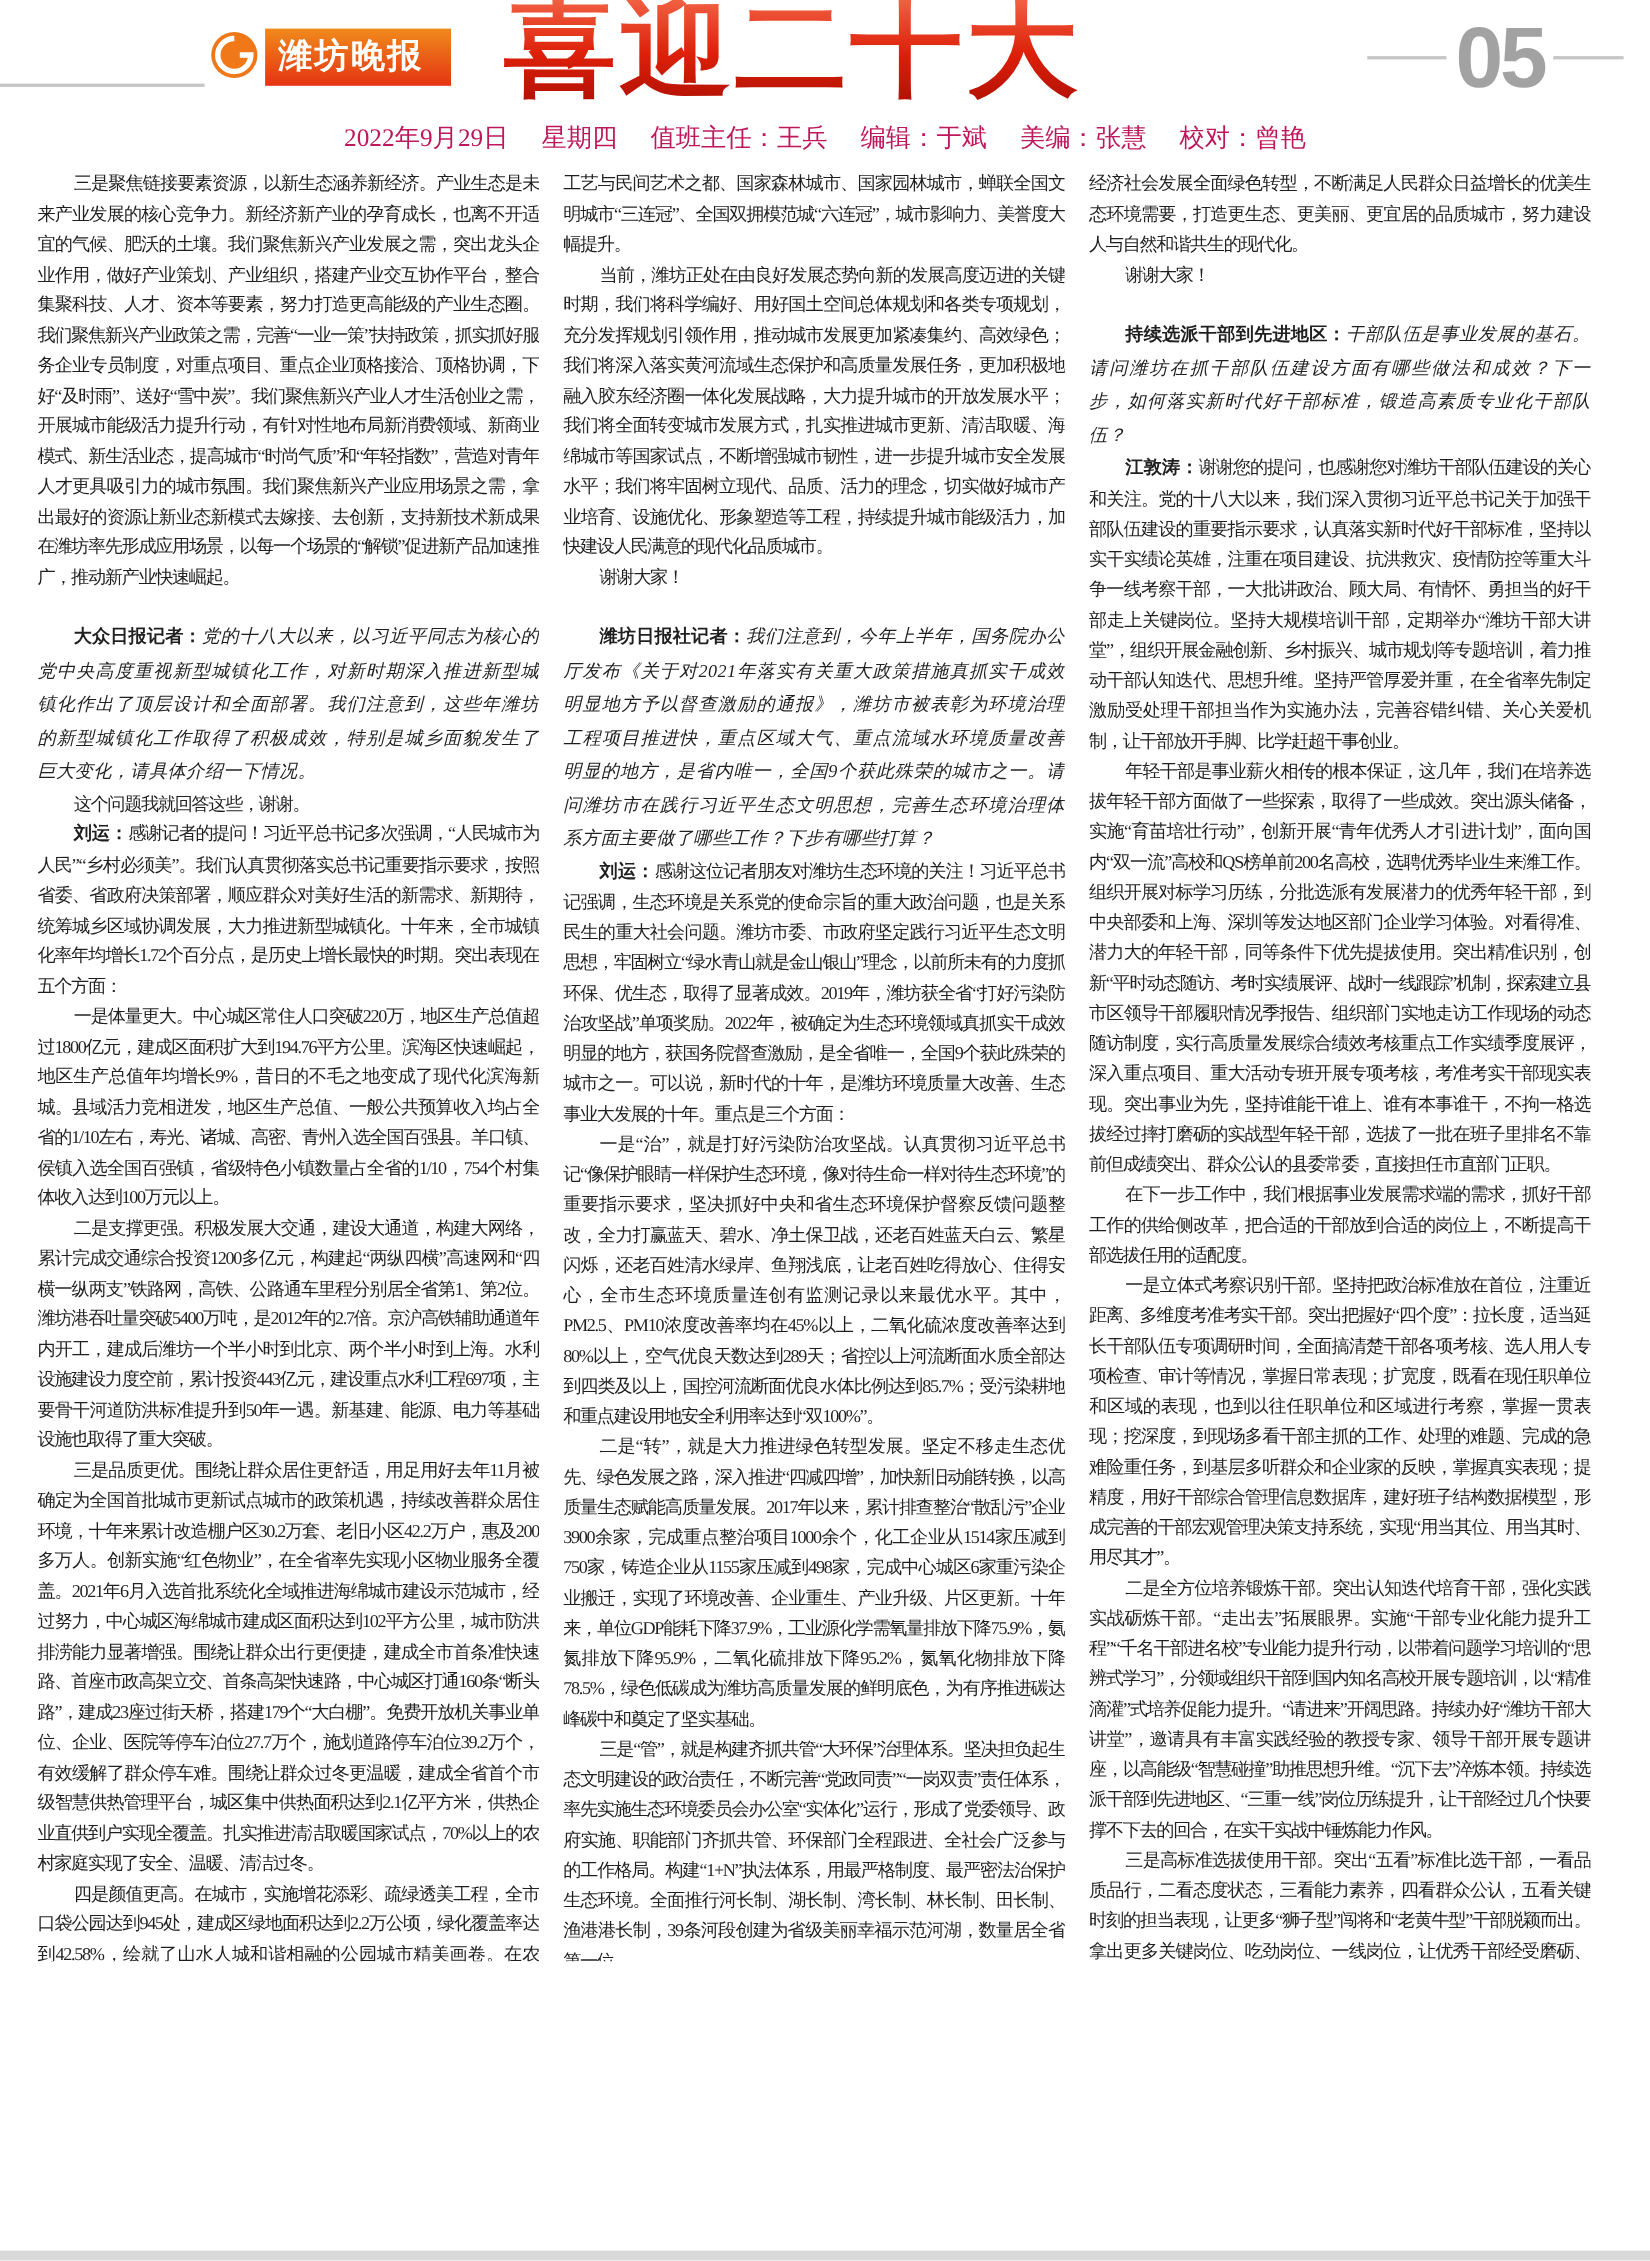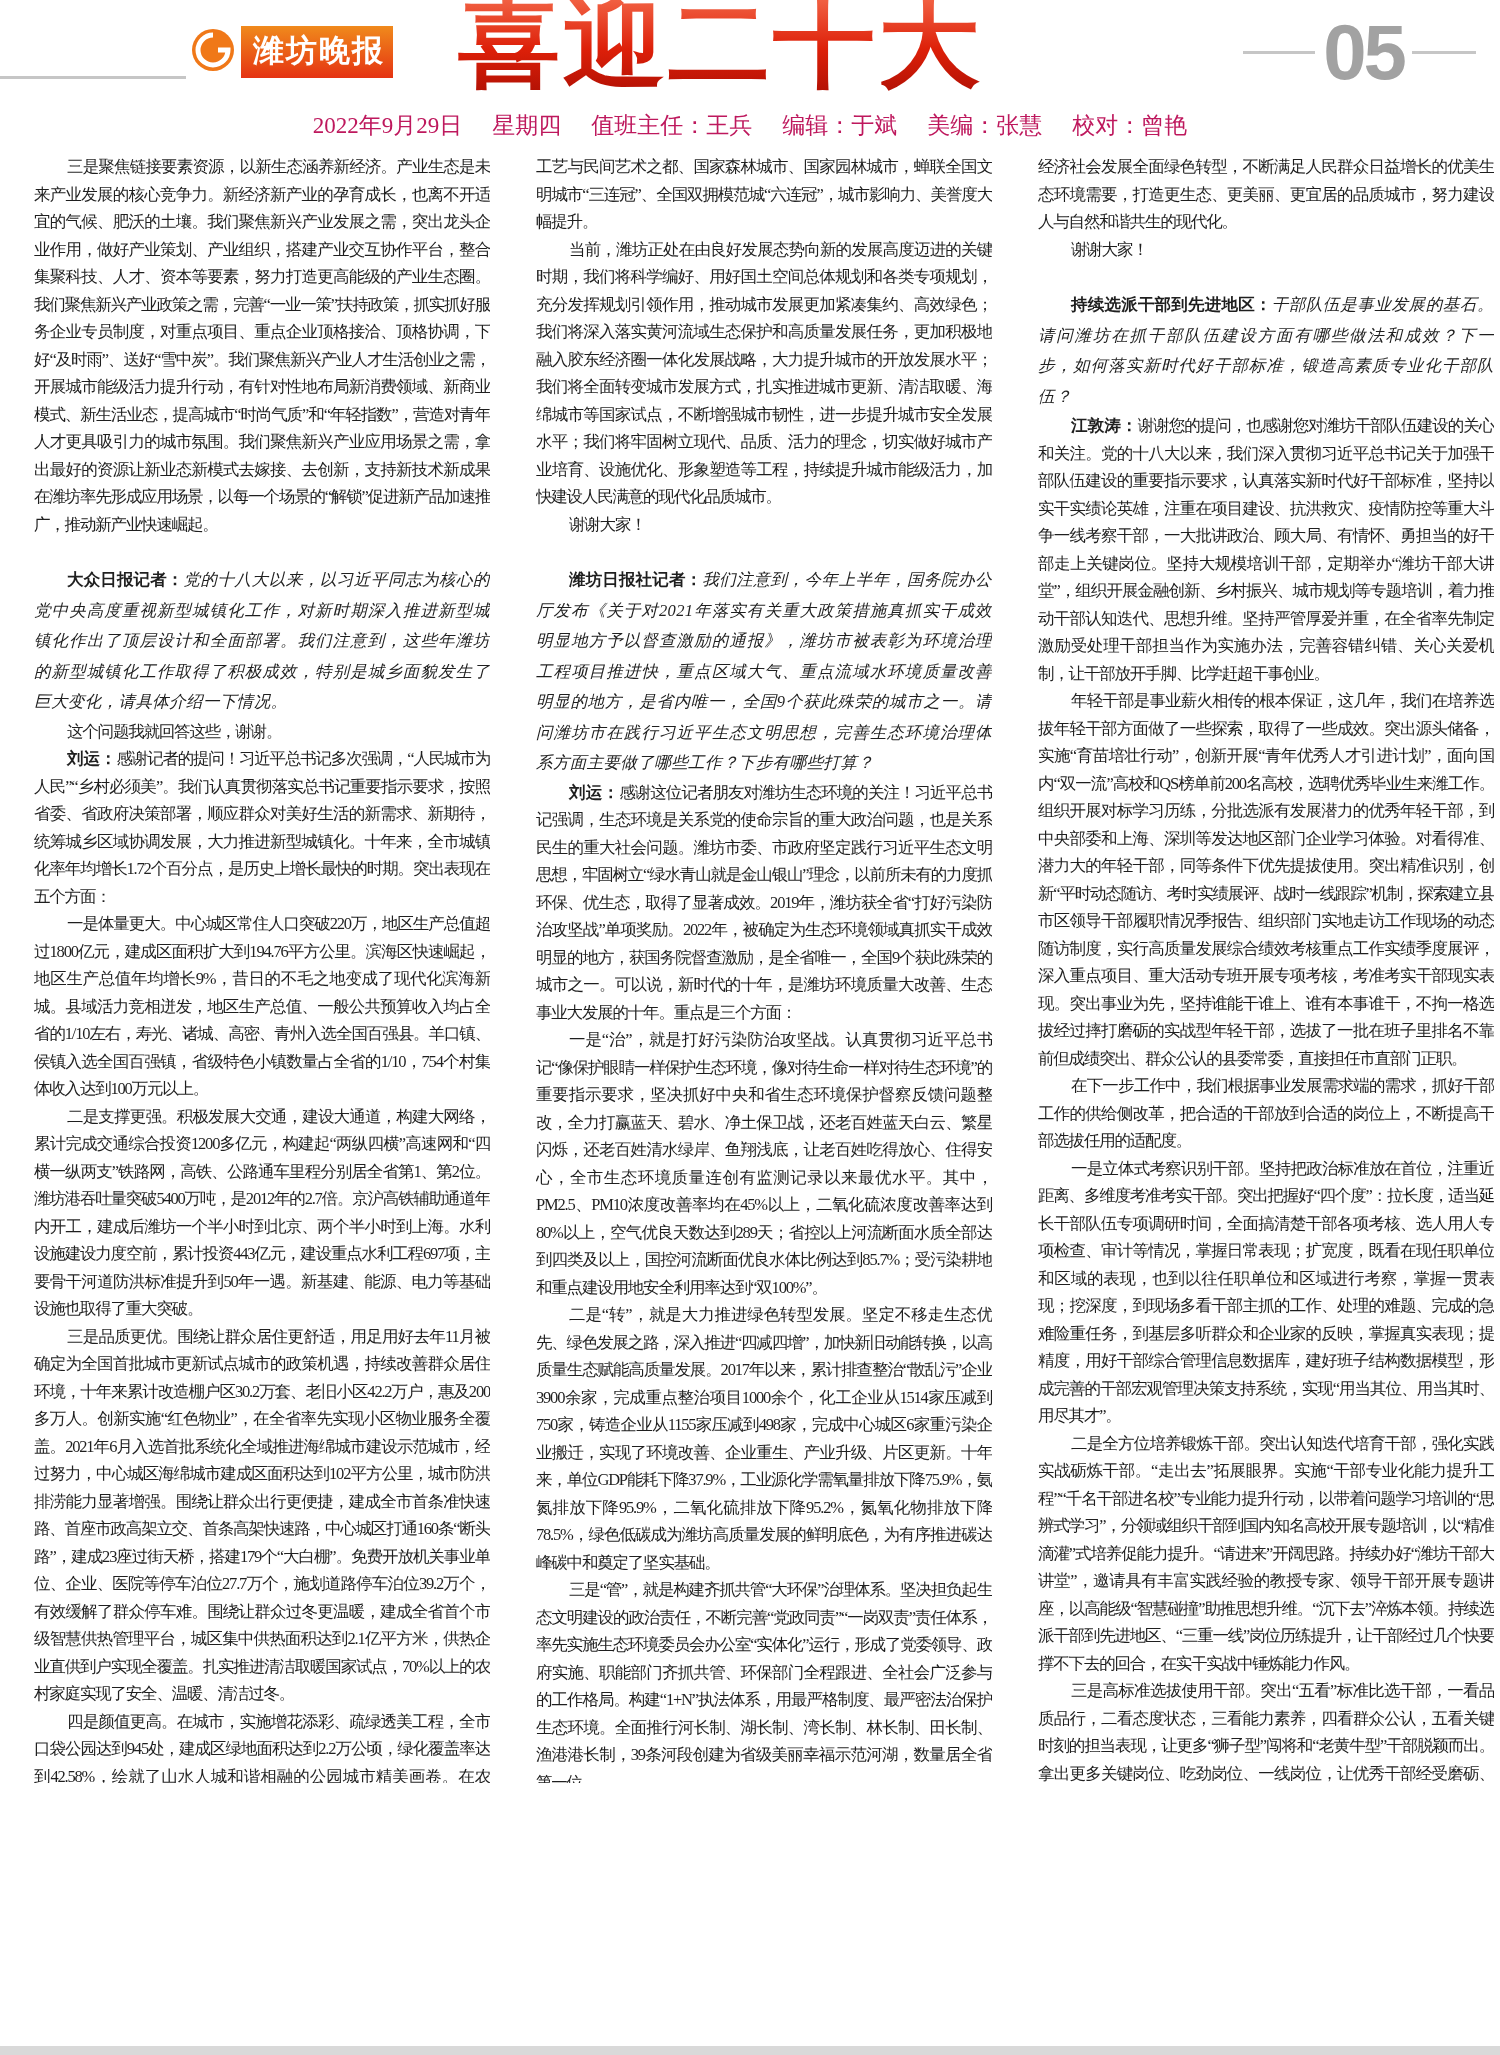--- a/index.html
+++ b/index.html
@@ -4,21 +4,21 @@
 <style>
   html,body{margin:0;padding:0;background:#e9e9e9;}
   .page{position:relative;width:1500px;height:2055px;background:#ffffff;overflow:hidden;
         font-family:"Liberation Serif","DejaVu Serif",serif;color:#222;}
   
   .masthead{position:relative;height:108px;display:flex;align-items:flex-start;}
   .mh-rule-left{position:absolute;left:0;top:76px;width:186px;height:3px;background:#c6c6c6;}
   .mh-logo{position:absolute;left:190px;top:26px;display:flex;align-items:center;gap:5px;}
   .mh-logo-text{background:linear-gradient(180deg,#f08a1c,#e53312);color:#fff;
         font-family:"Liberation Sans","DejaVu Sans",sans-serif;font-weight:700;font-size:31px;
-        padding:4px 8px 6px 12px;letter-spacing:2px;white-space:nowrap;}
+        padding:4px 25px 6px 12px;letter-spacing:2px;white-space:nowrap;}
   .mh-title{position:absolute;left:458px;top:-10px;font-family:"Liberation Sans","DejaVu Sans",sans-serif;
         font-weight:900;font-size:102px;line-height:108px;white-space:nowrap;letter-spacing:3px;
         background:linear-gradient(180deg,#f4694a 0%,#dd2009 55%,#b01004 100%);
         -webkit-background-clip:text;background-clip:text;color:transparent;transform:scaleY(0.95);}
   .mh-slogans{position:absolute;left:1028px;top:4px;color:#d5281e;
         font-family:"Liberation Sans","DejaVu Sans",sans-serif;font-weight:900;white-space:nowrap;}
   .mh-slogan1{font-size:27px;line-height:30px;letter-spacing:1px;}
   .mh-slogan2{font-size:36px;line-height:40px;letter-spacing:1px;}
   .mh-pagenum-wrap{position:absolute;right:24px;top:20px;display:flex;align-items:center;justify-content:space-between;}
   .mh-rule{width:72px;height:3px;background:#c6c6c6;}
@@ -26,21 +26,21 @@
   .mh-num{font-family:"Liberation Sans","DejaVu Sans",sans-serif;font-size:78px;line-height:64px;
         font-weight:700;color:#a2a2a2;margin:0 8px;letter-spacing:-3px;}
   
   .dateline{display:flex;justify-content:center;gap:30px;font-size:23px;color:#be185d;
         margin-top:2px;white-space:nowrap;}
   
   .headline{margin:14px 0 0 34px;font-family:"Liberation Sans","DejaVu Sans",sans-serif;
         font-weight:900;color:#0d0d0d;line-height:126px;font-size:110px;letter-spacing:1px;}
   .headline span{display:block;white-space:nowrap;}
   
-  .columns{display:flex;gap:46px;padding:12px 30px 0 34px;height:1630px;overflow:hidden;}
+  .columns{display:flex;gap:22px;padding:12px 30px 0 34px;height:1630px;overflow:hidden;}
   .col{width:456px;flex:0 0 456px;overflow:hidden;}
   .para{margin:0;text-indent:2em;text-align:justify;font-size:16.5px;line-height:27.5px;
         letter-spacing:-1.2px;color:#1f1f1f;}
   .para b{font-family:"Liberation Sans","DejaVu Sans",sans-serif;font-weight:700;
         font-style:normal;letter-spacing:0;}
   .para.continuation{text-indent:0;}
   .para.question{font-style:italic;letter-spacing:0.4px;line-height:30.5px;margin-top:26px;}
   
   .bottom-strip{position:absolute;left:0;bottom:0;width:100%;height:9px;background:#d9d9d9;}
 </style>

